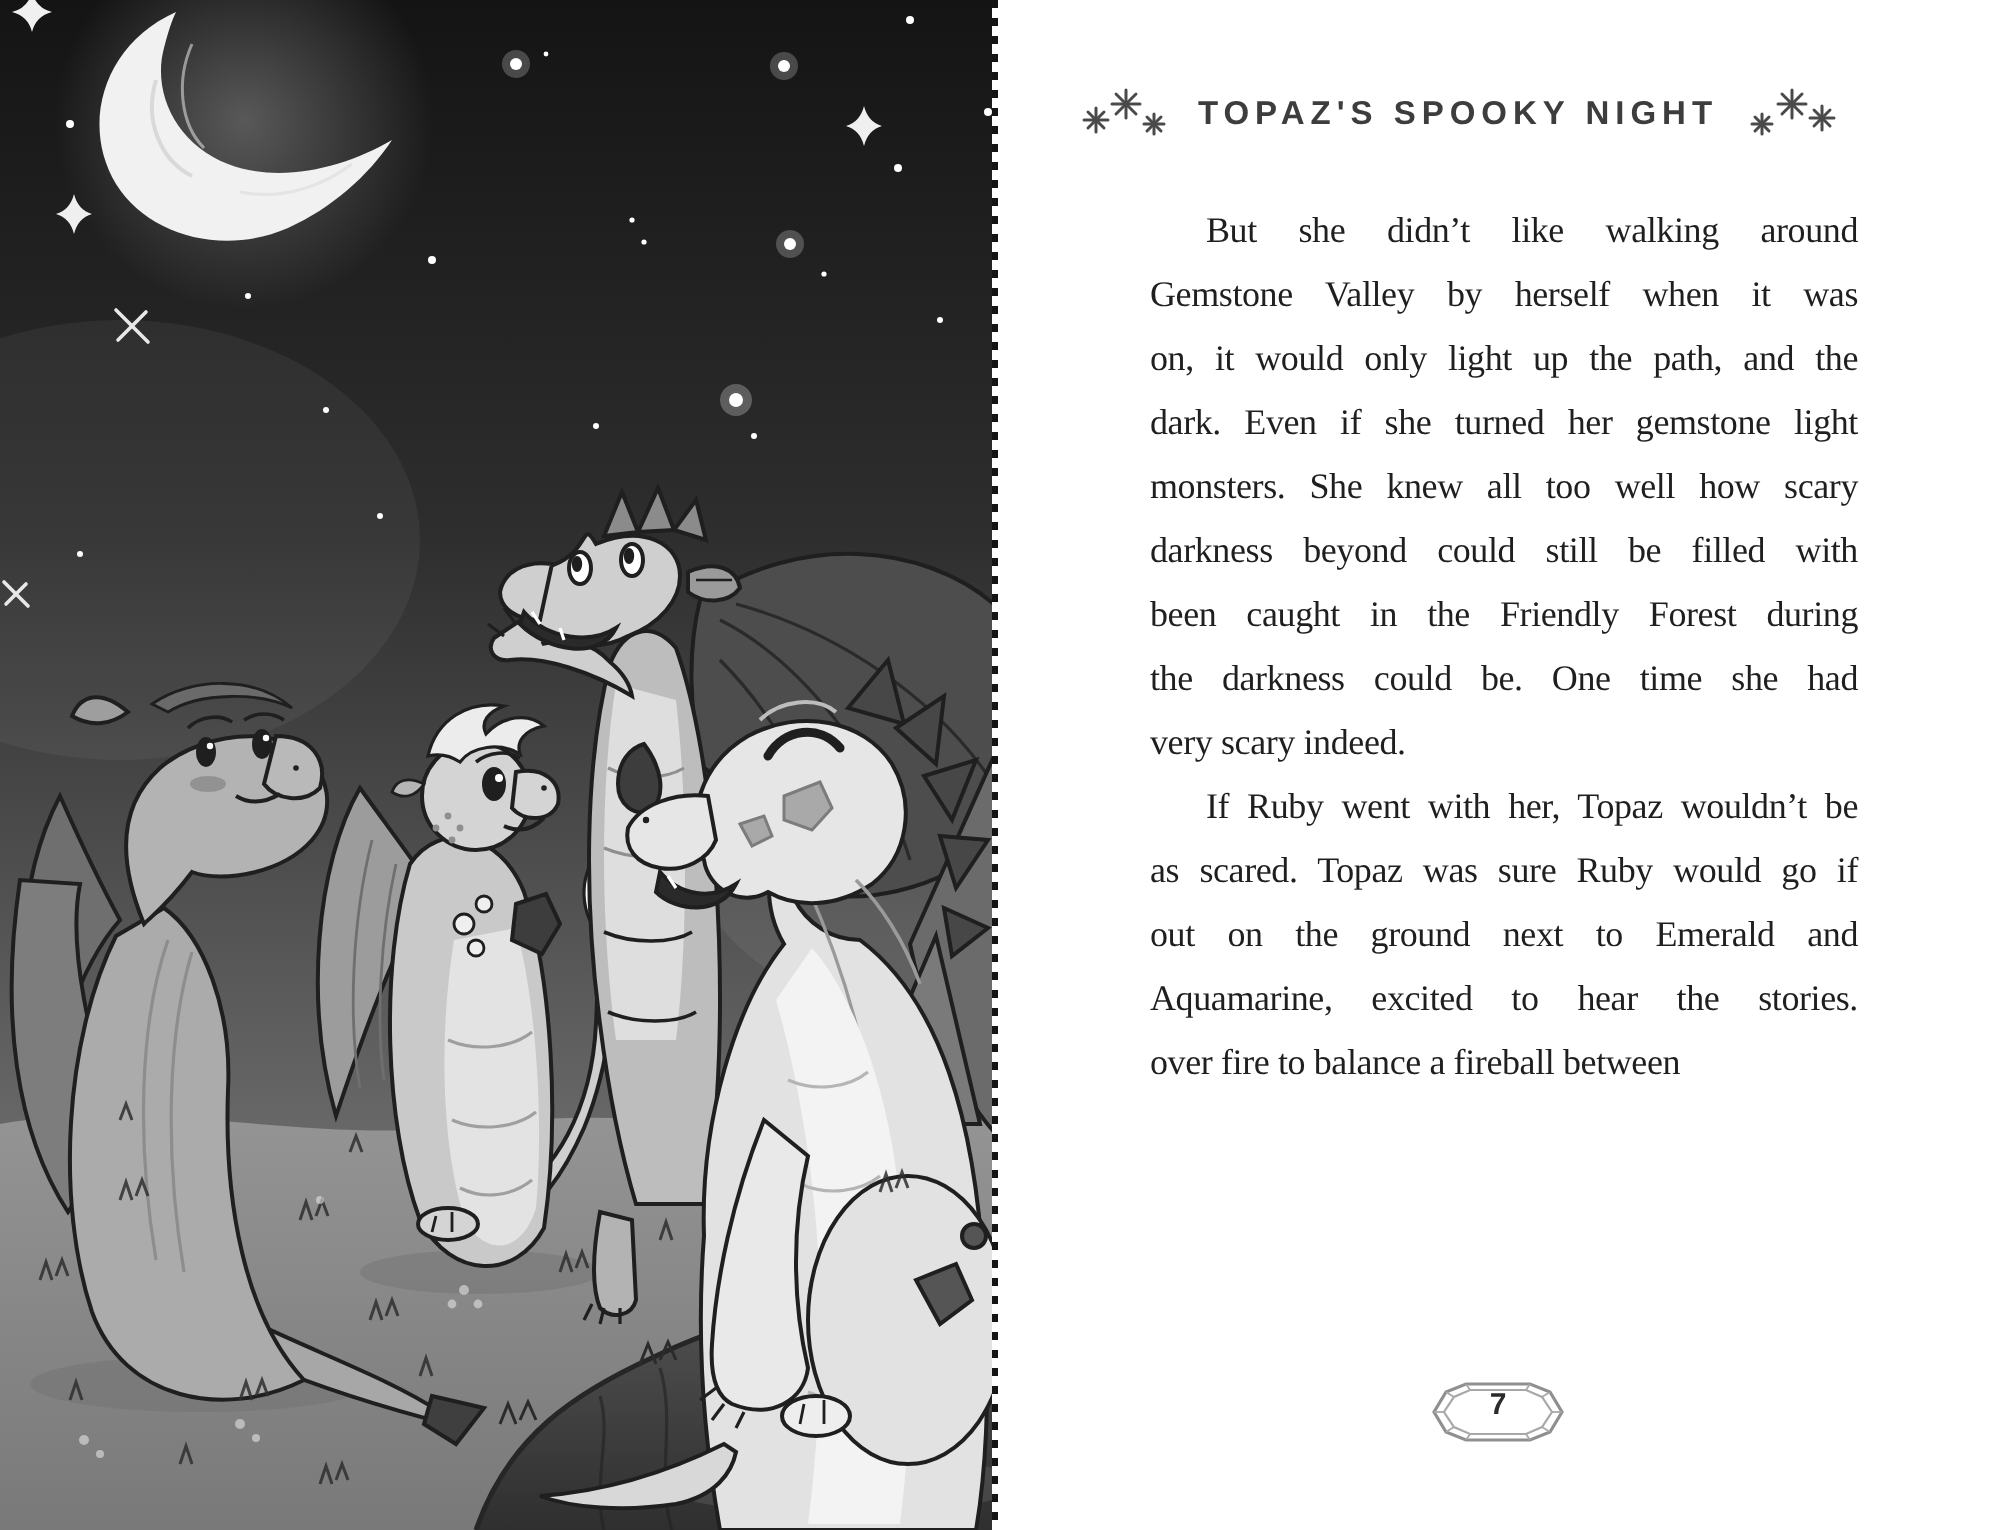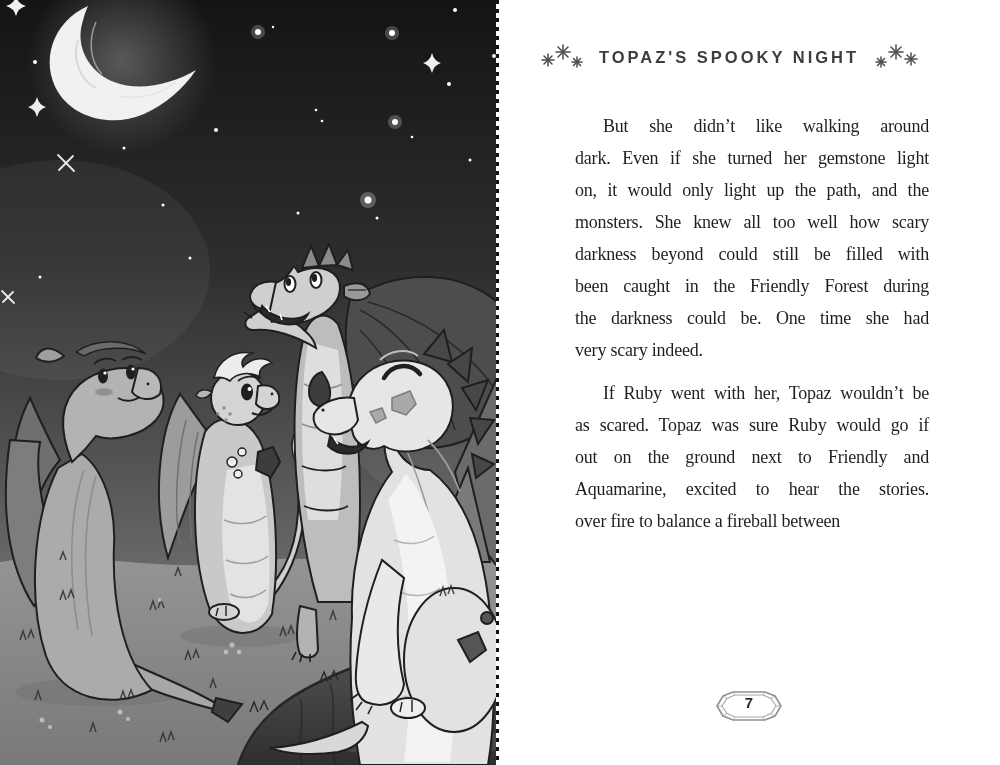--- a/index.html
+++ b/index.html
@@ -23,21 +23,21 @@
 
   .header { position:absolute; left:0; top:44px; width:460px; display:flex;
             align-items:center; justify-content:center; gap:14px; }
   .header .title { font-family:"Liberation Sans", sans-serif; font-weight:bold;
             font-size:16.5px; letter-spacing:3px; color:#3d3d3d; white-space:nowrap; }
   .sparkles { flex:0 0 auto; }
 
   .body-text { position:absolute; left:76px; top:99px; width:354px; color:#1f1f1f;
             font-size:18px; line-height:32px; letter-spacing:-0.2px; }
   .line { text-align:justify; text-align-last:justify; white-space:normal; height:32px; overflow:visible; }
-  .line.first { text-indent:28px;margin-top:11px; }
+  .line.first { text-indent:28px; }
   .line.last  { text-align-last:left; }
 
   .page-badge { position:absolute; left:216px; top:689px; width:68px; height:34px; }
   .page-badge svg { position:absolute; left:0; top:0; }
   .page-badge .num { position:absolute; left:0; top:5px; width:68px; text-align:center;
             font-family:"Liberation Sans", sans-serif; font-weight:bold;
             font-size:15px; color:#2b2b2b; }
 </style>
 </head>
 <body>
@@ -349,32 +349,33 @@
               <line x1="-4" y1="-4" x2="4" y2="4"></line>
               <line x1="4" y1="-4" x2="-4" y2="4"></line>
             </g>
         </g>
       </svg>
     </div>
 
     <div class="body-text">
         <div>
           <div class="line first">But she didn’t like walking around</div>
+          <div class="line">Gemstone Valley by herself when it was</div>
+          <div class="line">on, it would only light up the path, and the</div>
           <div class="line">dark. Even if she turned her gemstone light</div>
-          <div class="line">on, it would only light up the path, and the</div>
           <div class="line">monsters. She knew all too well how scary</div>
           <div class="line">darkness beyond could still be filled with</div>
           <div class="line">been caught in the Friendly Forest during</div>
           <div class="line">the darkness could be. One time she had</div>
           <div class="line last">very scary indeed.</div>
         </div>
         <div>
           <div class="line first">If Ruby went with her, Topaz wouldn’t be</div>
           <div class="line">as scared. Topaz was sure Ruby would go if</div>
-          <div class="line">out on the ground next to Friendly and</div>
+          <div class="line">out on the ground next to Emerald and</div>
           <div class="line">Aquamarine, excited to hear the stories.</div>
           <div class="line last">over fire to balance a fireball between</div>
         </div>
       </div>
 
     <div class="page-badge">
       <svg width="68" height="34" viewBox="0 0 68 34">
         <polygon points="18,3 50,3 60,7 66,17 60,27 50,31 18,31 8,27 2,17 8,7" fill="#ffffff" stroke="#8f8f8f" stroke-width="1.6"></polygon>
         <polygon points="20,6 48,6 56,9.5 61,17 56,24.5 48,28 20,28 12,24.5 7,17 12,9.5" fill="none" stroke="#a8a8a8" stroke-width="1.1"></polygon>
         <g stroke="#a8a8a8" stroke-width="0.9">

